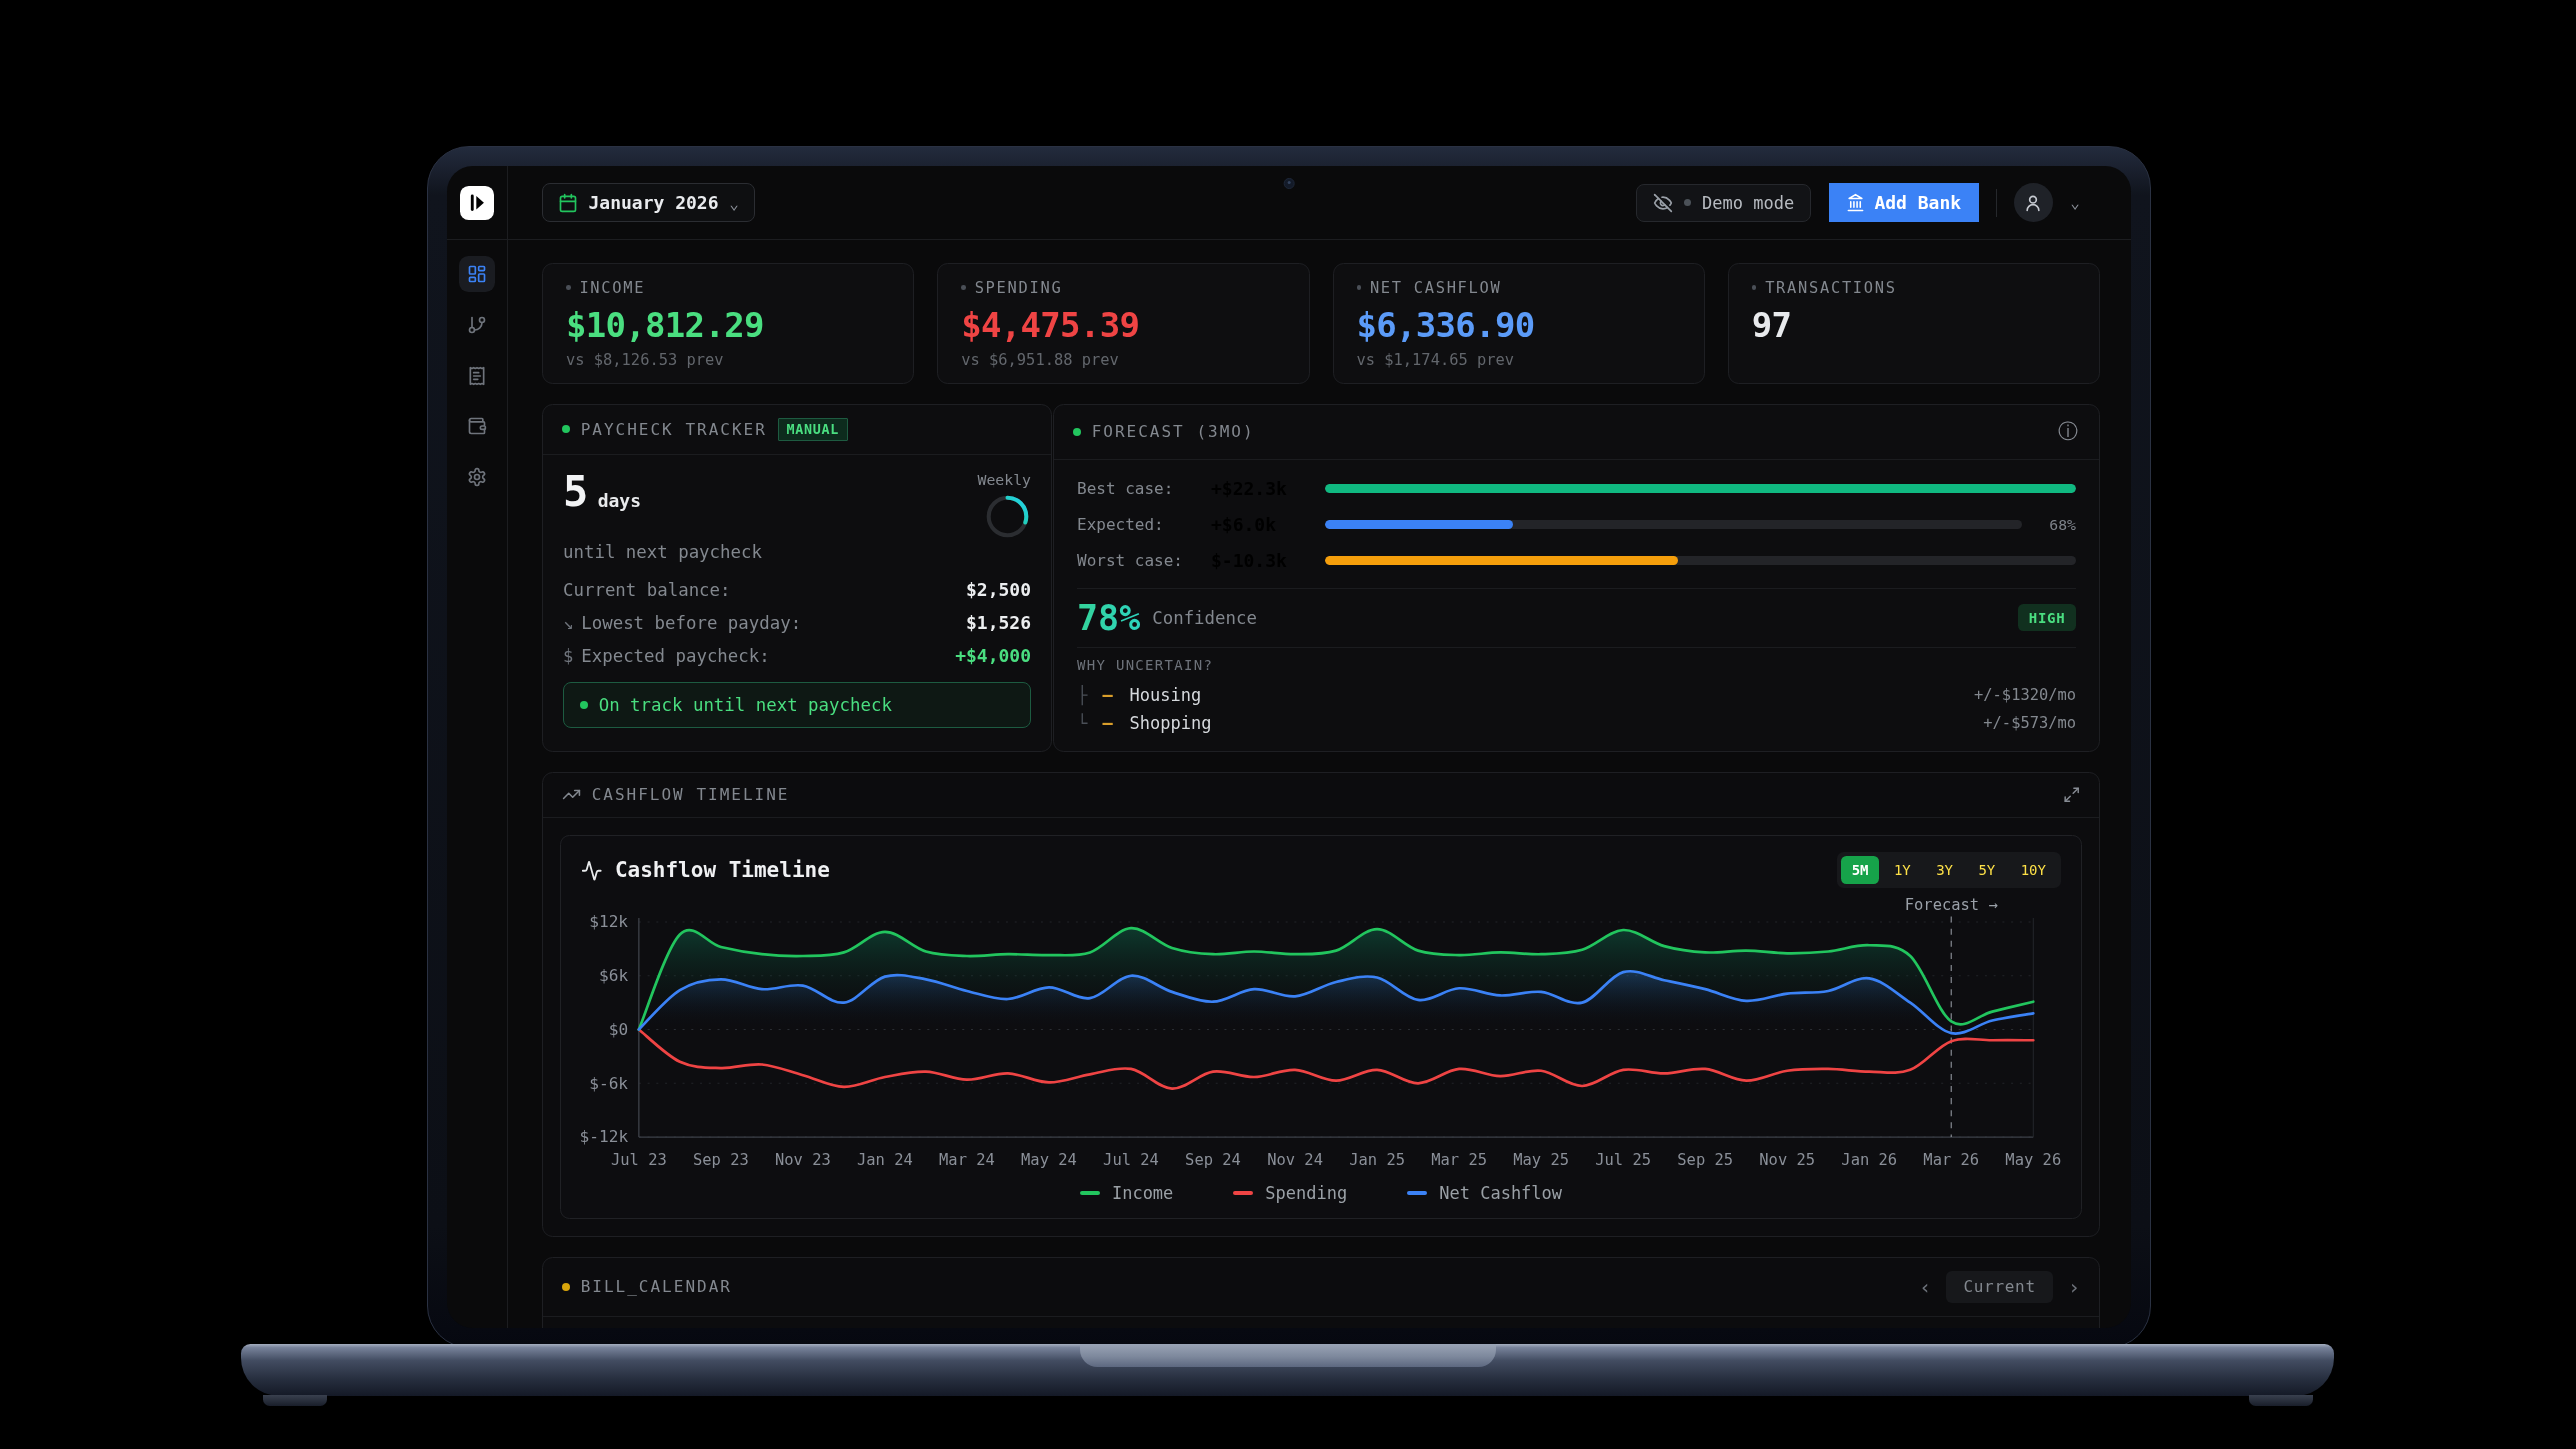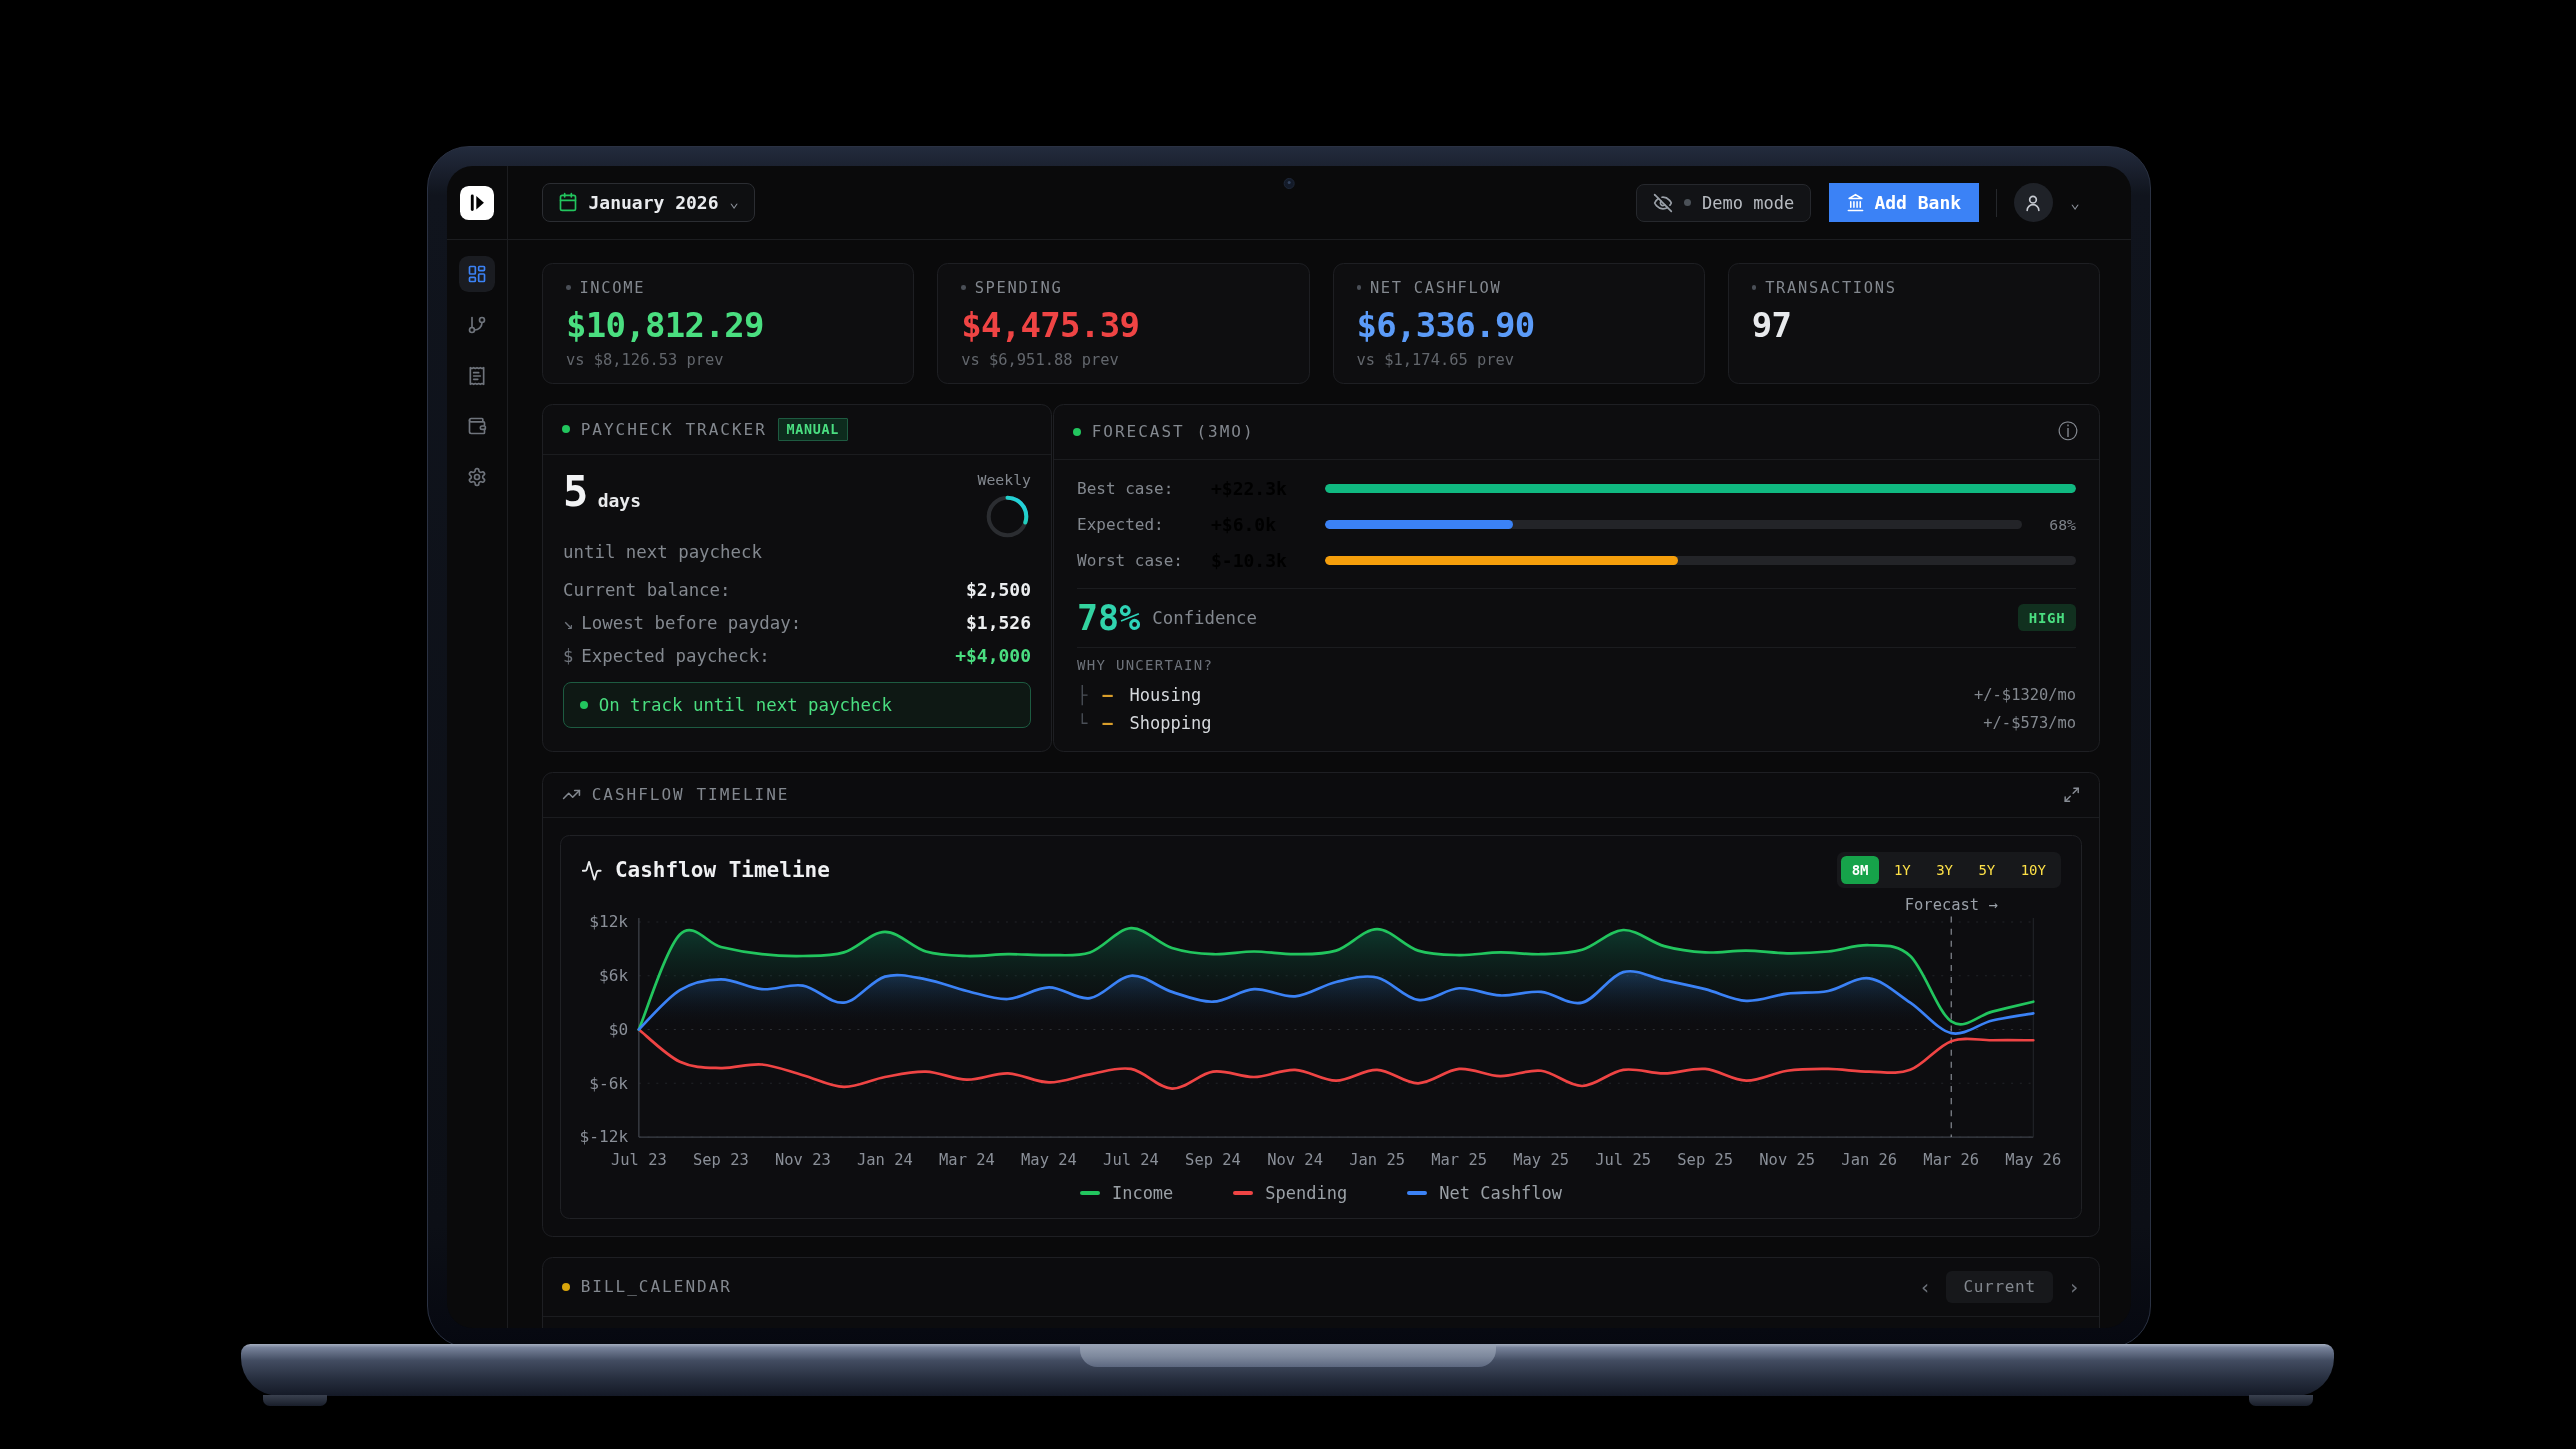--- a/index.html
+++ b/index.html
@@ -25,21 +25,21 @@
   .foot { position:absolute; top:1395px; width:64px; height:10.7px; border-radius:0 0 6.7px 6.7px;
     background:linear-gradient(180deg,#39404e,#191e2a); }
   .foot.left { left:263px; } .foot.right { left:2249px; }
 
   
   .app-header { height:74px; border-bottom:0.7px solid #1c1d20; display:flex; align-items:center; flex-shrink:0; }
   .header-left { width:61px; height:100%; border-right:0.7px solid #1c1d20;
     display:flex; align-items:center; justify-content:center; }
   .logo { width:34px; height:34px; background:#fff; border-radius:8.7px;
     display:flex; align-items:center; justify-content:center; }
-  .date-pill { margin-left:34px; display:flex; gap:10.7px; align-items:flex-start;
+  .date-pill { margin-left:34px; display:flex; gap:10.7px; align-items:flex-end;
     border:0.7px solid #2b2d32; background:#0e0f11; border-radius:8px; padding:8px 14.8px; cursor:pointer; }
   .date-text { font-size:18px; color:#e9ebee; font-weight:bold; }
   .chev { color:#8a8f98; font-size:16px; }
   .header-right { margin-left:auto; margin-right:51px; display:flex; align-items:center; gap:17.4px; }
   .demo-pill { display:flex; align-items:center; gap:10.7px; background:#121316;
     border:0.7px solid #26282d; border-radius:8px; padding:8px 16px; }
   .demo-dot { width:7.4px; height:7.4px; border-radius:50%; background:#4b5158; }
   .demo-text { font-size:17px; color:#b7bbc1; }
   .add-bank { display:flex; gap:9.4px; align-items:center; background:#3b82f6; color:#fff;
     border:none; border-radius:0; padding:8.7px 17.4px; font-size:18px; font-weight:bold;
@@ -394,21 +394,21 @@
                 <line x1="3" y1="21" x2="10" y2="14"></line>
             </svg>
           </div>
           <div class="chart-card">
             <div class="chart-title-row">
               <svg class="ic pulse-icon" width="21.5" height="21.5" viewBox="0 0 24 24" fill="none" stroke="currentColor" stroke-width="2" stroke-linecap="round" stroke-linejoin="round">
                 <path d="M22 12h-2.48a2 2 0 0 0-1.93 1.45l-2.35 8.36a.25.25 0 0 1-.48 0L9.24 2.18a.25.25 0 0 0-.48 0l-2.35 8.36A2 2 0 0 1 4.49 12H2"></path>
               </svg>
               <span class="chart-title">Cashflow Timeline</span>
               <div class="ranges">
-                <span class="range-btn active">8M</span>
+                <span class="range-btn active">5M</span>
                 <span class="range-btn">1Y</span>
                 <span class="range-btn">3Y</span>
                 <span class="range-btn">5Y</span>
                 <span class="range-btn">10Y</span>
               </div>
             </div>
             <svg id="cashflow-svg" class="chart-svg" viewBox="0 0 2200 430">
                 <defs>
                   <linearGradient id="fill0" x1="0" y1="0" x2="0" y2="1">
                     <stop offset="0%" stop-color="rgba(16,185,129,0.26)"></stop>

